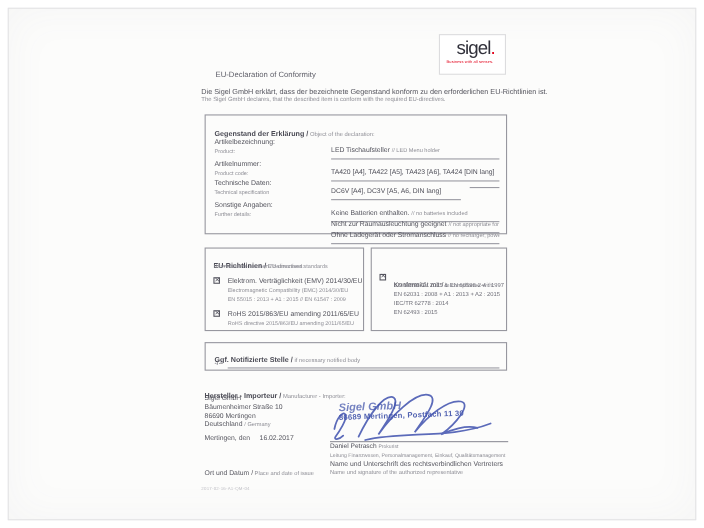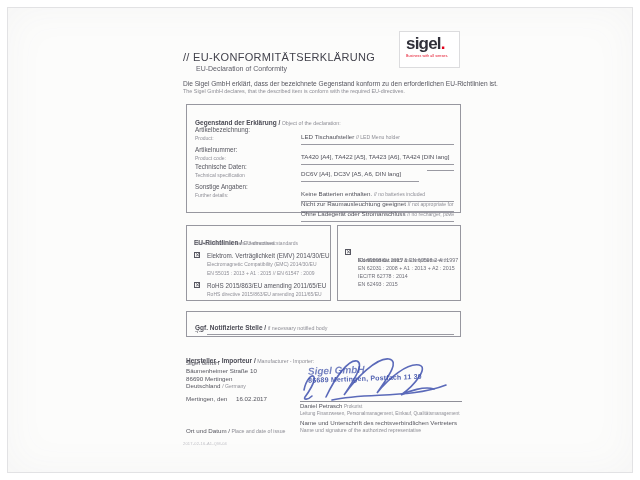--- a/index.html
+++ b/index.html
@@ -18,21 +18,21 @@
 
   
   .title{left:183px;top:51px;font-size:11px;letter-spacing:.3px;color:#42424c;}
   .subtitle{left:196px;top:65px;font-size:7px;color:#5d5d67;}
   .intro1{left:183px;top:80px;font-size:6.6px;color:#55555e;}
   .intro2{left:183px;top:88px;font-size:5.4px;color:#8d8d95;}
 
   
   .logo{left:399px;top:31px;width:61px;height:37px;background:#ffffff;
         border:1px solid #dcdcde;box-sizing:border-box;padding:3px 0 0 6px;}
-  .logo .brand{font-size:17px;font-weight:bold;letter-spacing:-.8px;color:#30303a;line-height:1;}
+  .logo .brand{font-size:17px;font-weight:normal;letter-spacing:-.8px;color:#30303a;line-height:1;text-align:center;}
   .logo .dot{color:#e2001a;}
   .logo .tagline{font-size:3.6px;color:#e2001a;margin-top:1.5px;letter-spacing:.1px;}
 
   
   .box{border:1px solid #97979f;box-sizing:border-box;background:transparent;}
   .box1{left:186px;top:104px;width:275px;height:109px;}
   .box2{left:186px;top:225px;width:145px;height:76px;}
   .box3{left:337px;top:225px;width:124px;height:76px;}
   .box4{left:186px;top:311px;width:275px;height:26px;}
 
@@ -60,21 +60,20 @@
   .flabel{font-size:6.2px;color:#55555e;}
   .flabel-en{font-size:5.2px;color:#8d8d95;}
   .doccode{font-size:4px;color:#c0c0c6;letter-spacing:.2px;}
 </style>
 </head>
 <body>
 
 <div class="scan"></div>
 <div class="doc">
 
-  <div class="abs title">// EU-KONFORMITÄTSERKLÄRUNG</div>
   <div class="abs subtitle">EU-Declaration of Conformity</div>
   <div class="abs intro1">Die Sigel GmbH erklärt, dass der bezeichnete Gegenstand konform zu den erforderlichen EU-Richtlinien ist.</div>
   <div class="abs intro2">The Sigel GmbH declares, that the described item is conform with the required EU-directives.</div>
 
   <div class="abs logo">
     <div class="brand"><span>sigel</span><span class="dot">.</span></div>
     <div class="tagline">Business with all senses.</div>
   </div>
 
   <div class="abs box box1">

